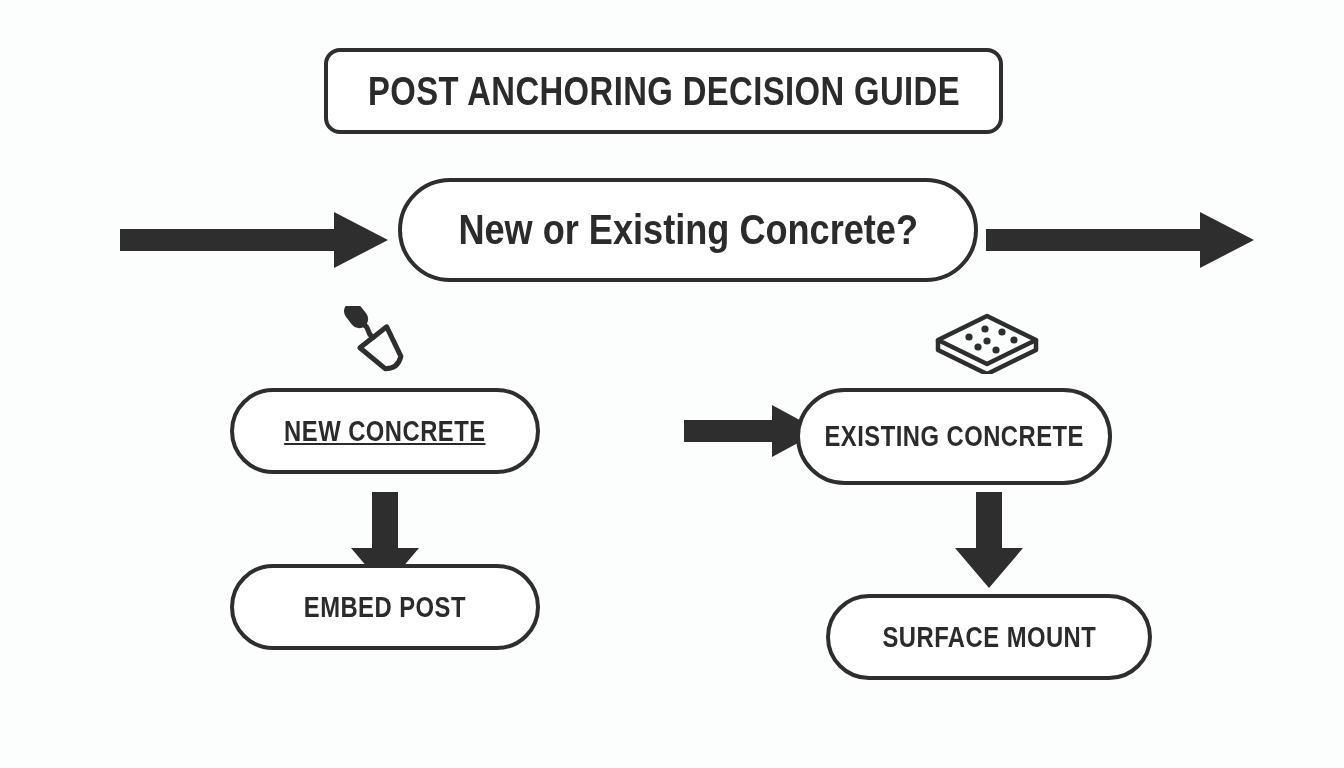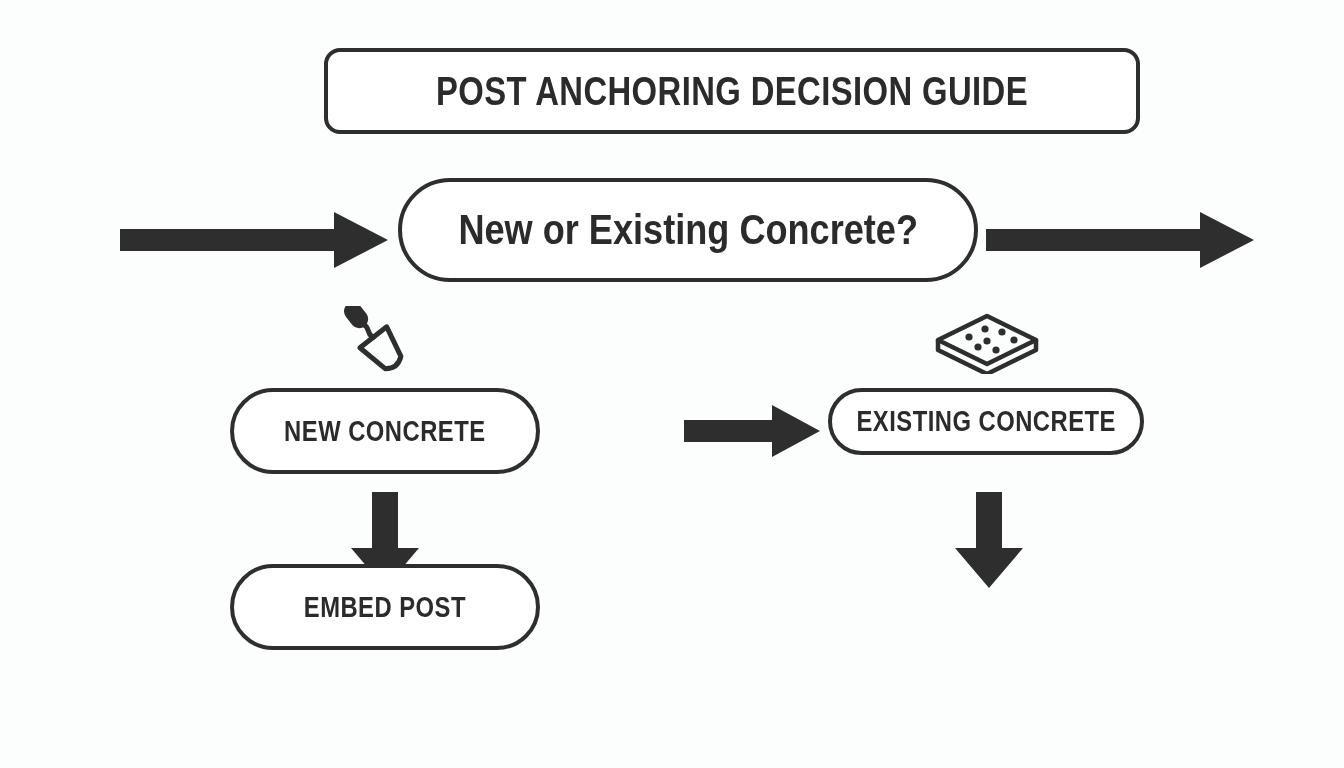--- a/index.html
+++ b/index.html
@@ -28,21 +28,21 @@
     align-items: center;
     justify-content: center;
     color: #2b2b2b;
     text-align: center;
     line-height: 1;
   }
   
   #title-box {
     left: 324px;
     top: 48px;
-    width: 816px;
+    width: 679px;
     height: 86px;
     border-radius: 16px;
   }
   #title-box .label {
     font-size: 40px;
     font-weight: 700;
     letter-spacing: 0.5px;
     transform: scaleX(0.82);
     white-space: nowrap;
   }
@@ -60,26 +60,27 @@
     font-size: 42px;
     font-weight: 700;
     transform: scaleX(0.86);
     white-space: nowrap;
   }
   #new-concrete-node {
     left: 230px;
     top: 388px;
     width: 310px;
     height: 86px;
+    text-decoration: underline;
   }
   #existing-concrete-node {
-    left: 828px;
+    left: 796px;
     top: 388px;
     width: 316px;
-    height: 67px;
+    height: 97px;
   }
   #embed-post-node {
     left: 230px;
     top: 564px;
     width: 310px;
     height: 86px;
   }
   #surface-mount-node {
     left: 826px;
     top: 594px;
@@ -181,14 +182,17 @@
   <div class="arrow" id="arrow-existing-to-surface" style="left:955px; top:492px;">
     <svg width="68" height="96" viewBox="0 0 68 96" aria-hidden="true">
       <path d="M21 0 H47 V56 H68 L34 96 L0 56 H21 Z" fill="#2e2e2e"></path>
     </svg>
   </div>
 
   <div class="node pill" id="embed-post-node">
     <span class="branch-label">EMBED POST</span>
   </div>
 
+  <div class="node pill" id="surface-mount-node">
+    <span class="branch-label">SURFACE MOUNT</span>
+  </div>
 
 </div>
 
 </body></html>

